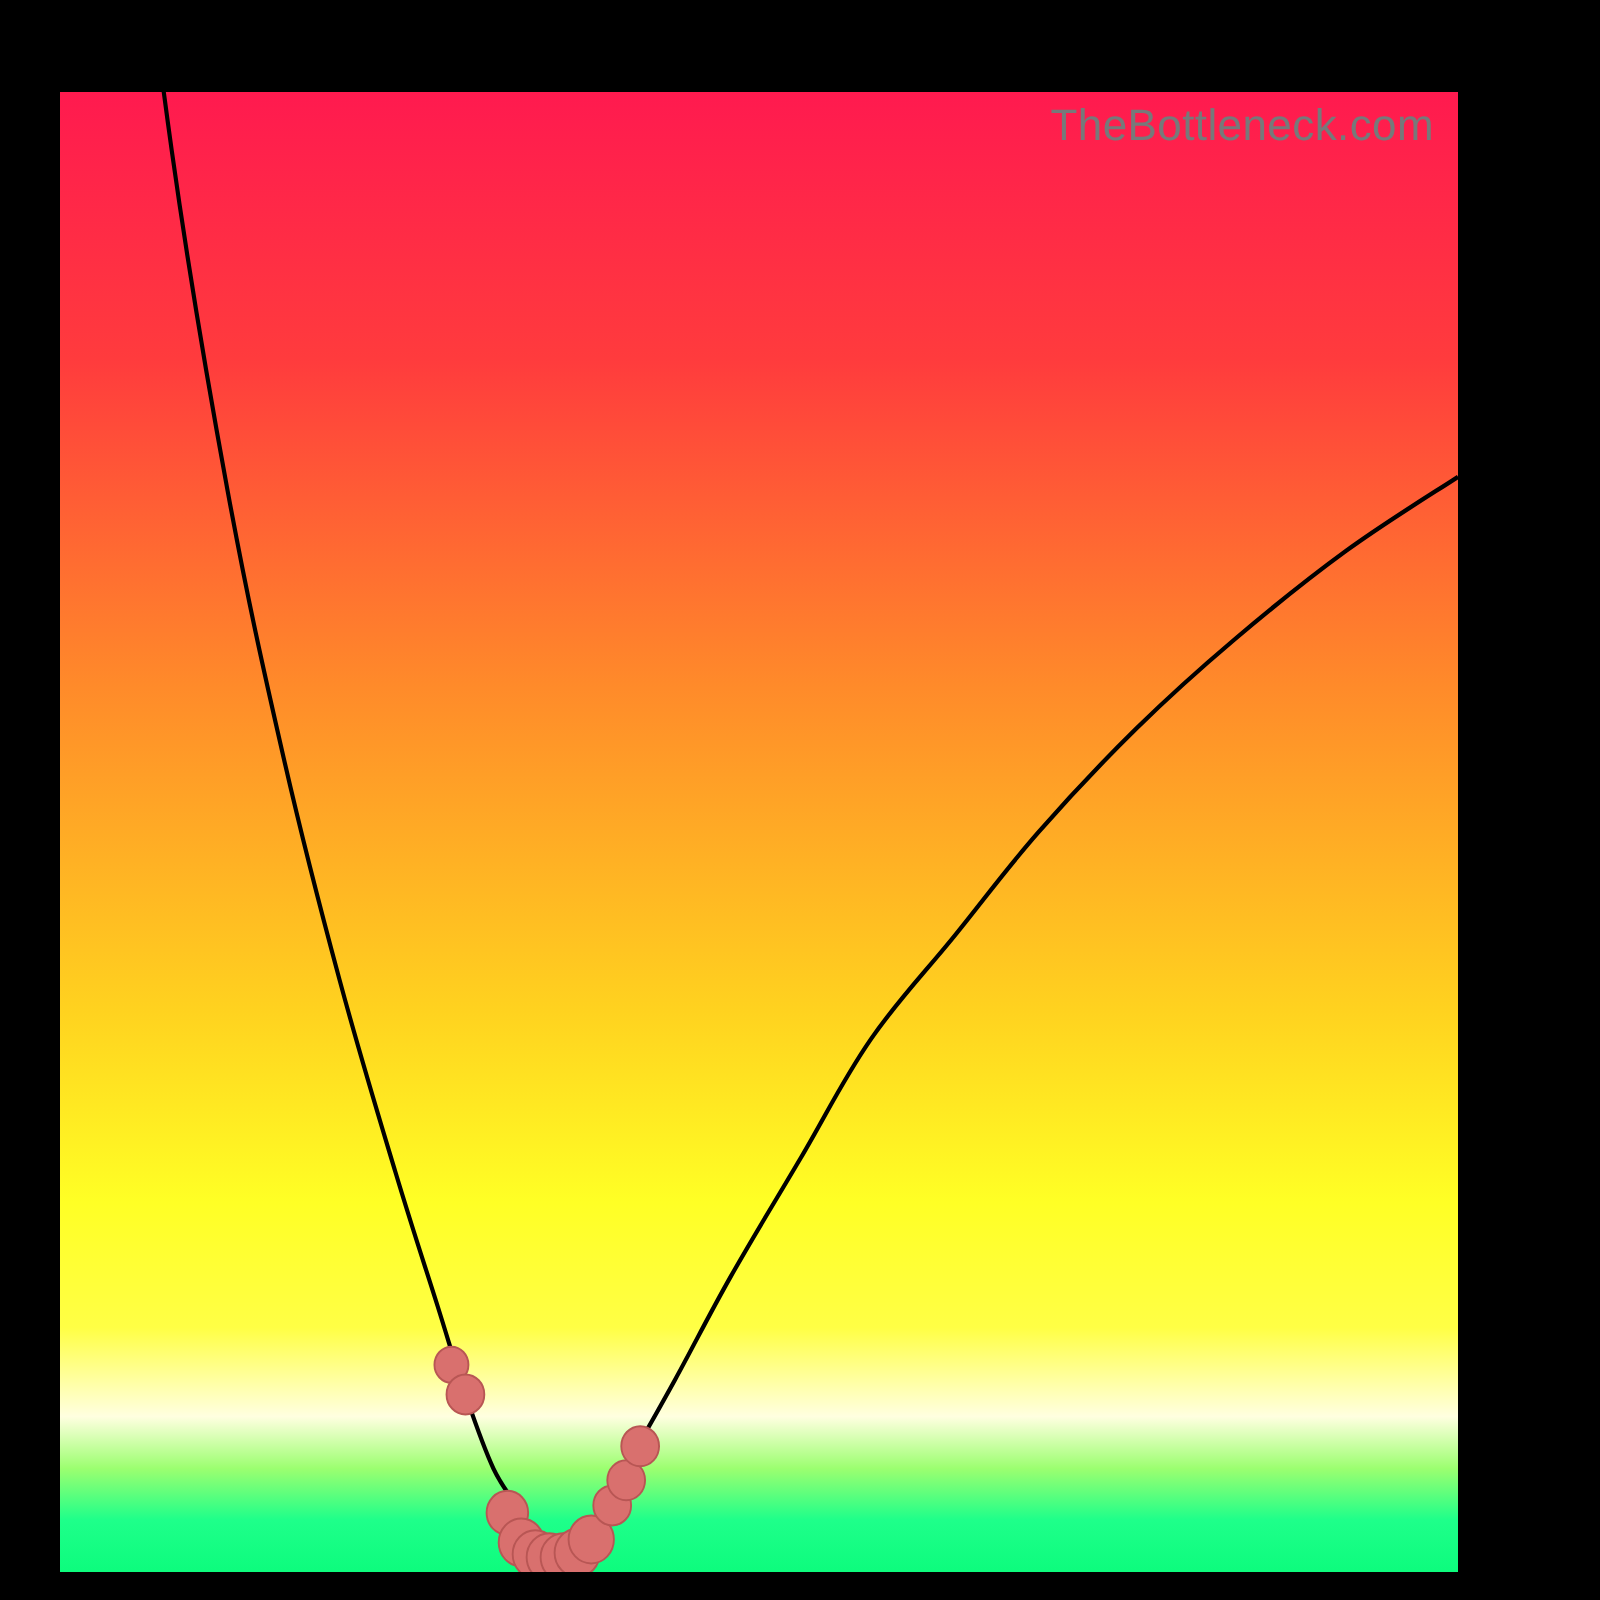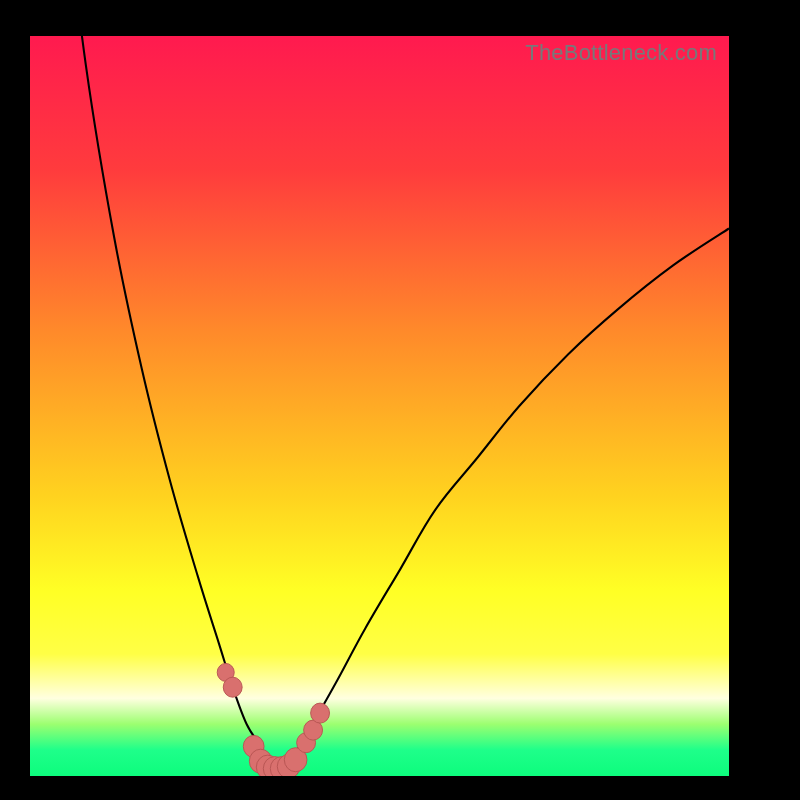--- a/index.html
+++ b/index.html
@@ -15,21 +15,21 @@
     position: absolute;
     left: 0;
     top: 0;
     width: 800px;
     height: 800px;
     background: #000;
   }
   .plot {
     position: absolute;
     left: 30px;
-    top: 36px;
+    top: 46px;
     width: 699px;
     height: 740px;
     overflow: hidden;
   }
   .gradient {
     position: absolute;
     left: 0;
     top: 0;
     width: 100%;
     height: 100%;

